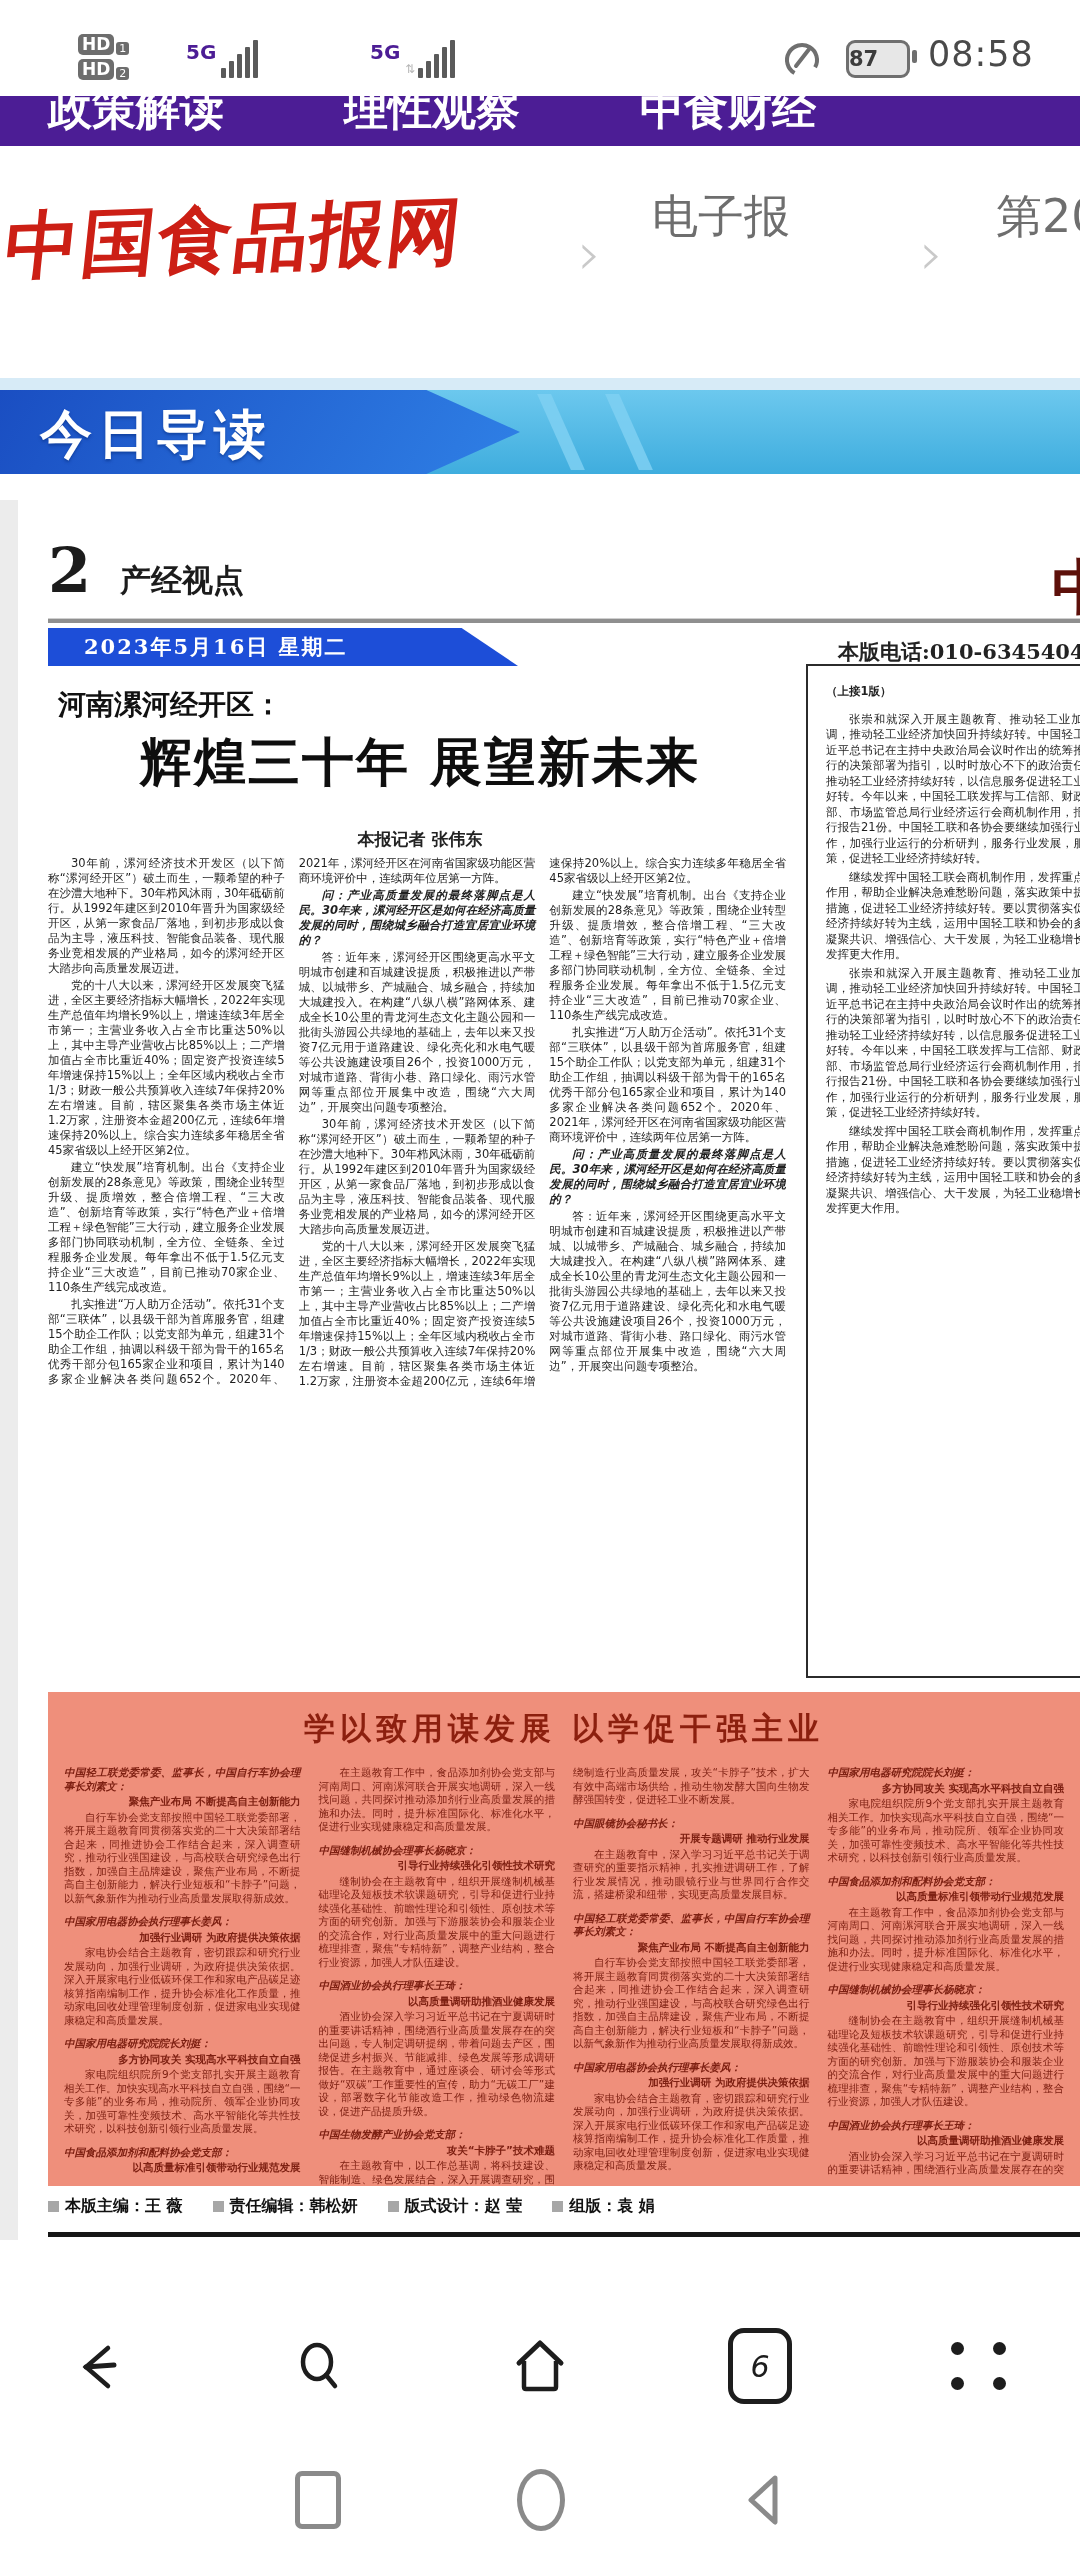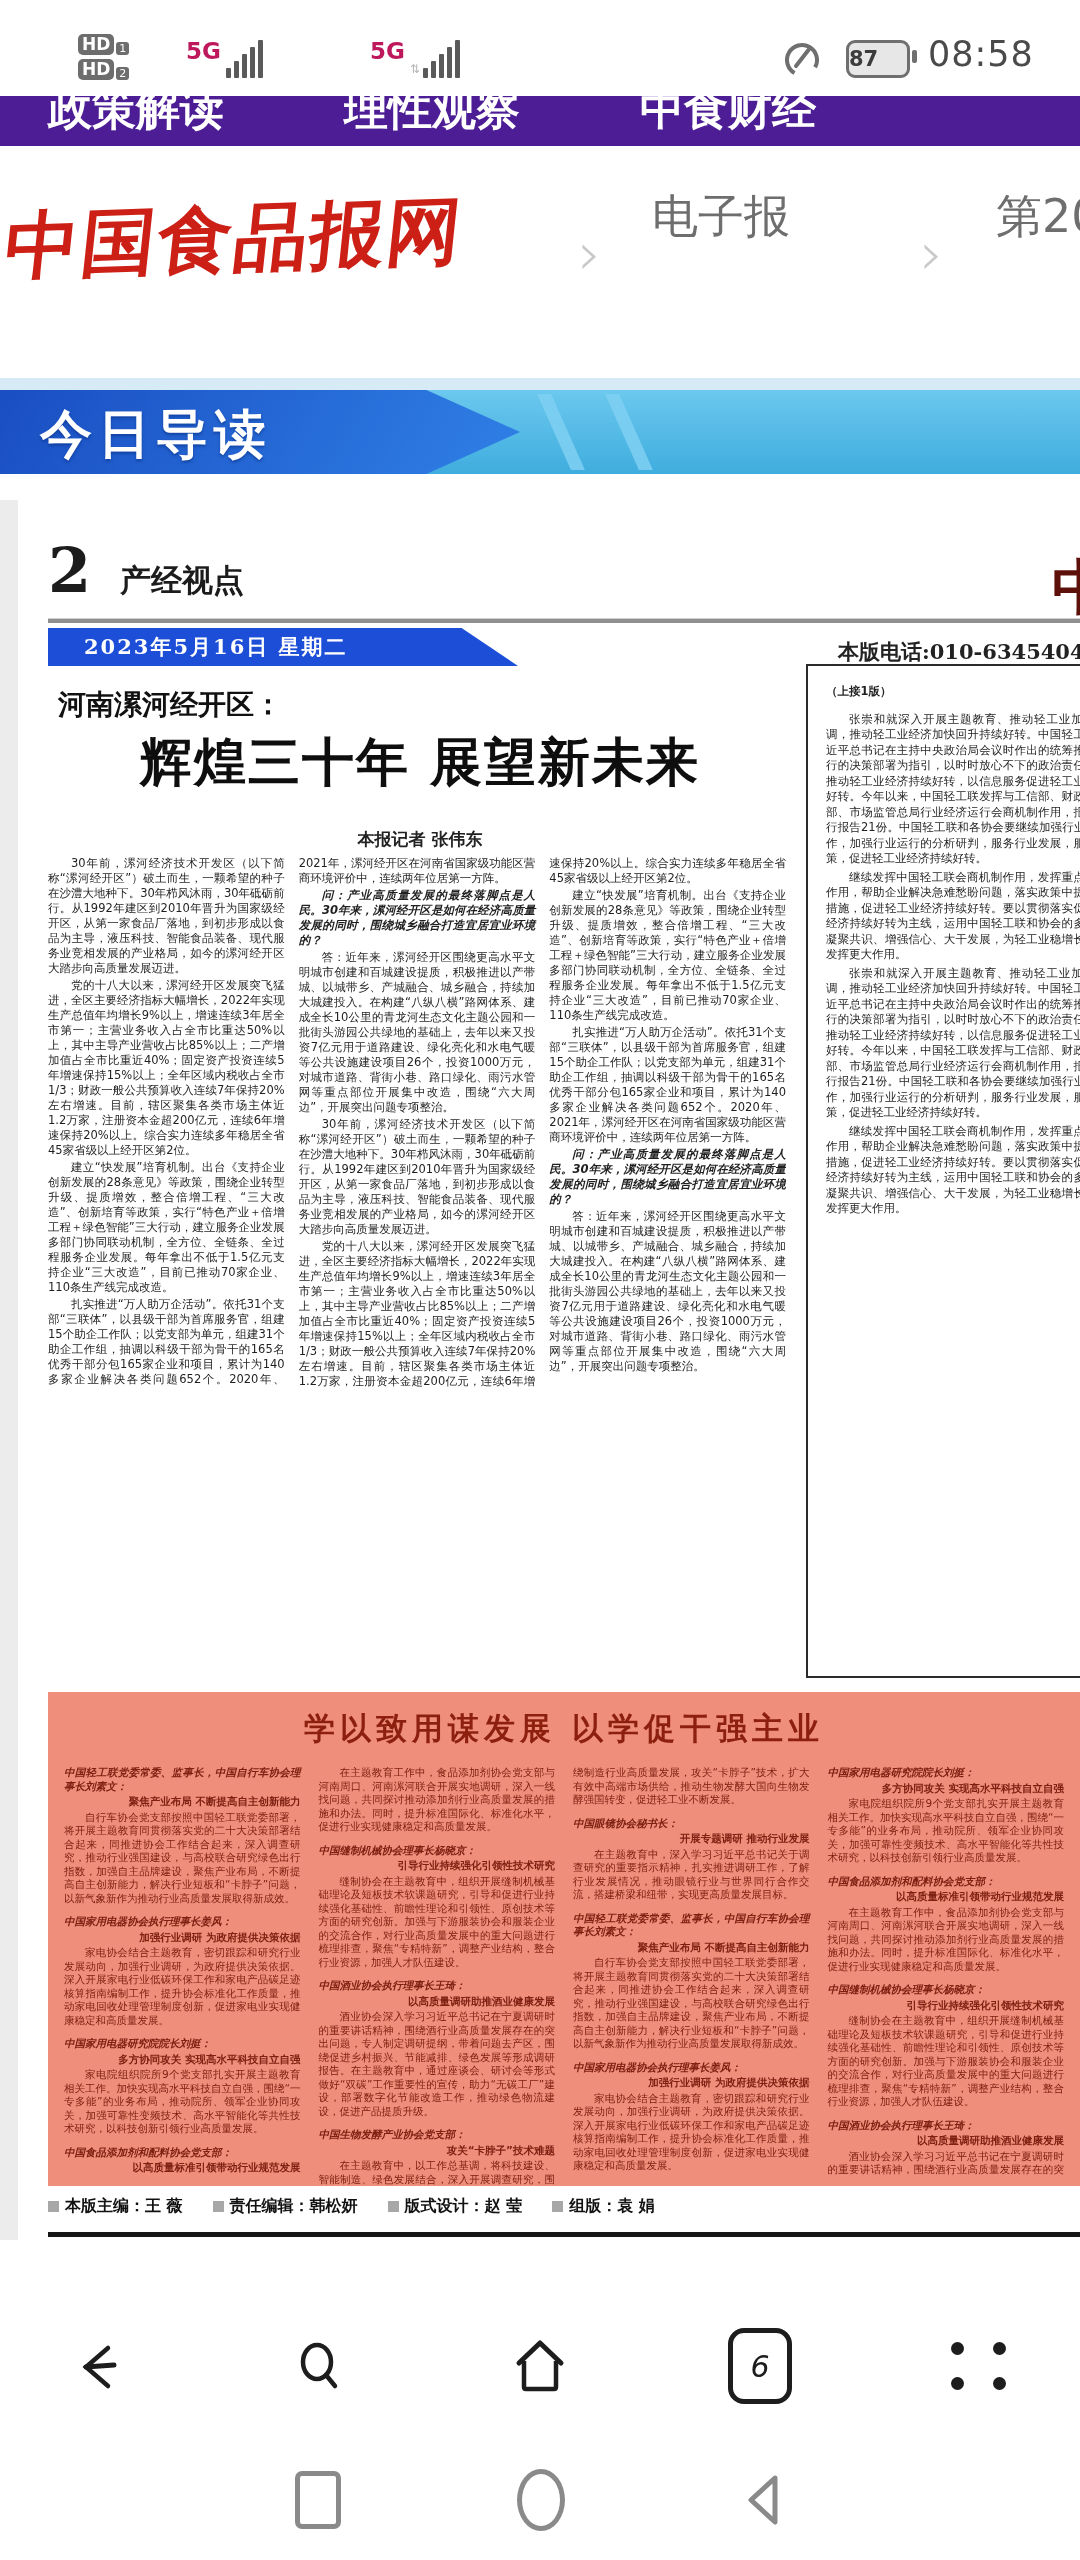--- a/index.html
+++ b/index.html
@@ -6,21 +6,21 @@
   #screen{position:relative;width:1080px;height:2560px;background:#ffffff;overflow:hidden;
           font-family:"DejaVu Sans","Liberation Sans",sans-serif;}
   
   #status-bar{position:absolute;left:0;top:0;width:1080px;height:96px;background:#fff;}
   .hd-stack{position:absolute;left:78px;top:34px;display:flex;flex-direction:column;gap:4px;}
   .hd-badge{display:flex;align-items:flex-end;gap:2px;}
   .hd-pill{background:#6d6d6d;color:#fff;font-weight:bold;font-size:17px;line-height:17px;
            padding:2px 4px;border-radius:5px;}
   .hd-sub{background:#6d6d6d;color:#fff;font-size:11px;line-height:11px;padding:1px 3px;border-radius:3px;}
   .sig-group{position:absolute;top:40px;display:flex;align-items:flex-end;gap:3px;}
-  .sig-label{font-size:23px;font-weight:bold;color:#be185d;margin-right:2px;transform:translateY(-14px);}
+  .sig-label{font-size:20px;font-weight:bold;color:#4c1d95;margin-right:2px;transform:translateY(-14px);}
   .bar{width:5px;background:#5a5a5a;border-radius:1px;}
   .updown{font-size:12px;color:#b5b5b5;transform:translateY(-2px);}
   #gauge-icon{position:absolute;left:782px;top:40px;}
   #battery{position:absolute;left:846px;top:40px;width:58px;height:32px;border:3px solid #6f6f6f;
            border-radius:9px;display:flex;align-items:center;justify-content:flex-start;
            font-size:21px;font-weight:bold;color:#3c3c3c;background:#e7e7e7;}
   #battery-nub{position:absolute;left:912px;top:50px;width:5px;height:13px;background:#6f6f6f;border-radius:2px;}
   #clock{position:absolute;left:928px;top:34px;font-size:35px;color:#4a4a4a;letter-spacing:1px;}
   
   #red-bar{position:absolute;left:0;top:96px;width:1080px;height:50px;background:#4c1d95;overflow:hidden;}

